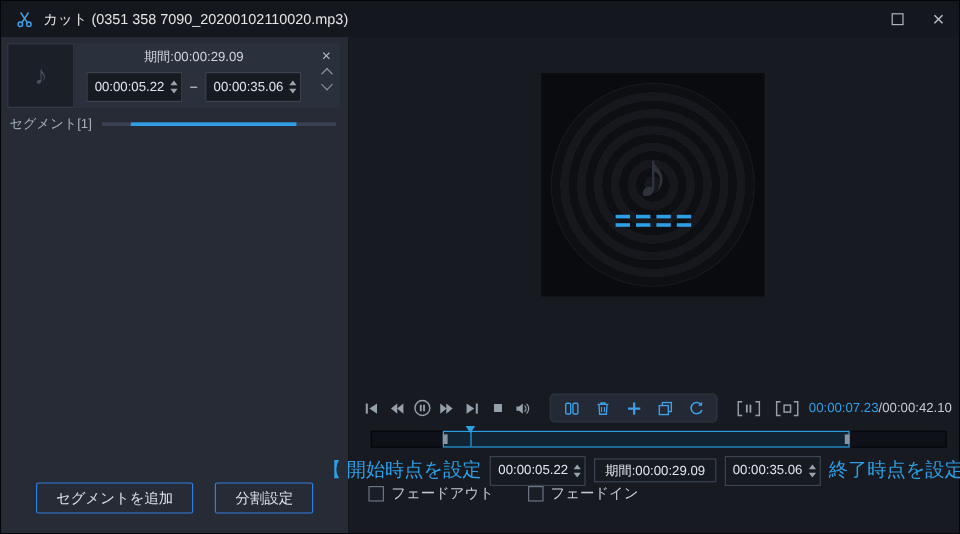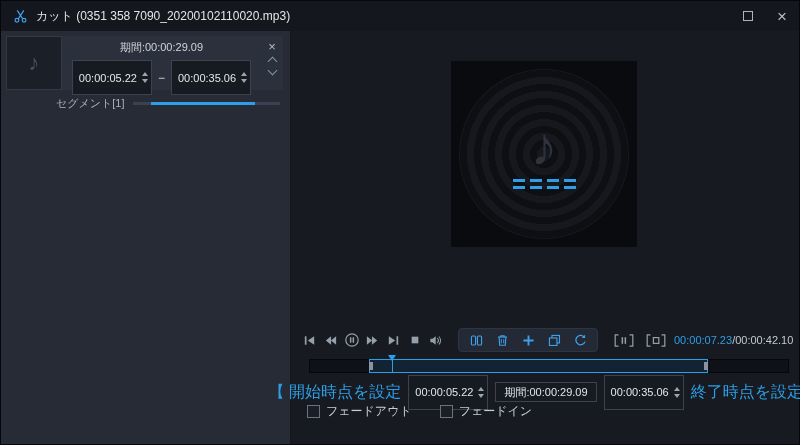--- a/index.html
+++ b/index.html
@@ -23,28 +23,28 @@
   .thumb { width:56px; height:54px; background:#1b1f27; border:1px solid #333945; display:flex; align-items:center; justify-content:center; font-size:22px; color:#4a5160; }
   .seg-mid { flex:1; display:flex; flex-direction:column; align-items:center; padding-top:4px; }
   .seg-duration { font-size:11px; color:#cfd4db; margin-bottom:5px; }
   .seg-times { display:flex; align-items:center; gap:6px; }
   .dash { color:#cfd4db; font-size:12px; }
   .seg-side { width:22px; display:flex; flex-direction:column; align-items:center; padding-top:4px; gap:5px; }
   .chev { width:7px; height:7px; border-left:1.6px solid #8a93a0; border-top:1.6px solid #8a93a0; display:inline-block; cursor:pointer; }
   .chev.up { transform:rotate(45deg); }
   .chev.down { transform:rotate(-135deg); margin-top:-3px; }
 
-  .tinput { display:inline-flex; align-items:center; height:35px; background:#161a21; border:1px solid #3c4350; padding:0 3px 0 6px; font-size:11px; color:#e2e6ec; white-space:nowrap; }
+  .tinput { display:inline-flex; align-items:center; height:25px; background:#161a21; border:1px solid #3c4350; padding:0 3px 0 6px; font-size:11px; color:#e2e6ec; white-space:nowrap; }
   .spin { display:inline-flex; flex-direction:column; margin-left:5px; gap:3px; cursor:pointer; }
   .spin i { display:block; width:0; height:0; border-left:3.5px solid transparent; border-right:3.5px solid transparent; }
   .spin .up-a { border-bottom:4px solid #9aa3ae; }
   .spin .dn-a { border-top:4px solid #9aa3ae; }
 
   .seg-row2 { position:absolute; top:65px; left:7px; right:10px; display:flex; align-items:center; gap:8px; }
-  .seg-name { font-size:11px; color:#aab1bb; white-space:nowrap;margin-left:48px; }
+  .seg-name { font-size:11px; color:#aab1bb; white-space:nowrap; }
   .seg-range { flex:1; height:3px; background:#3a4150; position:relative; }
   .seg-range-fill { position:absolute; top:0; bottom:0; left:12.4%; width:70.9%; background:#2e9fe6; }
 
   .left-btns { position:absolute; bottom:16px; left:0; right:0; display:flex; justify-content:center; gap:18px; }
   .obtn { background:transparent; border:1px solid #2f7fe0; color:#dfe3e9; font-size:12px; height:26px; padding:0 16px; border-radius:2px; font-family:inherit; cursor:pointer; white-space:nowrap; }
 
   
   .right { flex:1; background:#171a21; position:relative; }
   .art { position:absolute; left:160px; top:30px; width:186px; height:186px; background:#0a0b0e; display:flex; align-items:center; justify-content:center; }
   .vinyl { width:170px; height:170px; border-radius:50%; background:repeating-radial-gradient(circle at center,#16181e 0 7px,#0d0f13 7px 14px); display:flex; flex-direction:column; align-items:center; justify-content:center; }
@@ -139,20 +139,24 @@
         </div>
       </div>
 
       <div class="seg-row2">
         <span class="seg-name">セグメント[1]</span>
         <div class="seg-range">
           <div class="seg-range-fill" style="left: 12.4%; width: 70.9%;"></div>
         </div>
       </div>
 
+      <div class="left-btns">
+        <button class="obtn">セグメントを追加</button>
+        <button class="obtn">分割設定</button>
+      </div>
     </div>
 
     <div class="right">
 
       <div class="art">
         <div class="vinyl">
           <span class="note">♪</span>
           <div class="eq">
             <span></span>
               <span></span>

